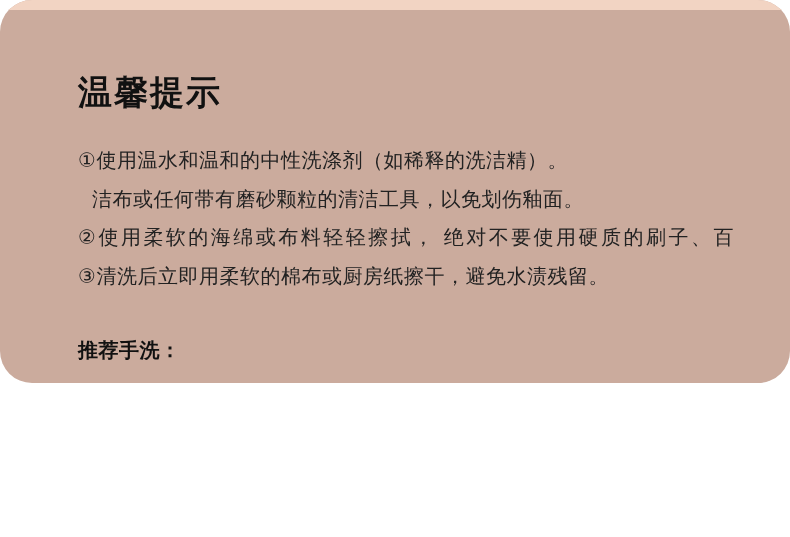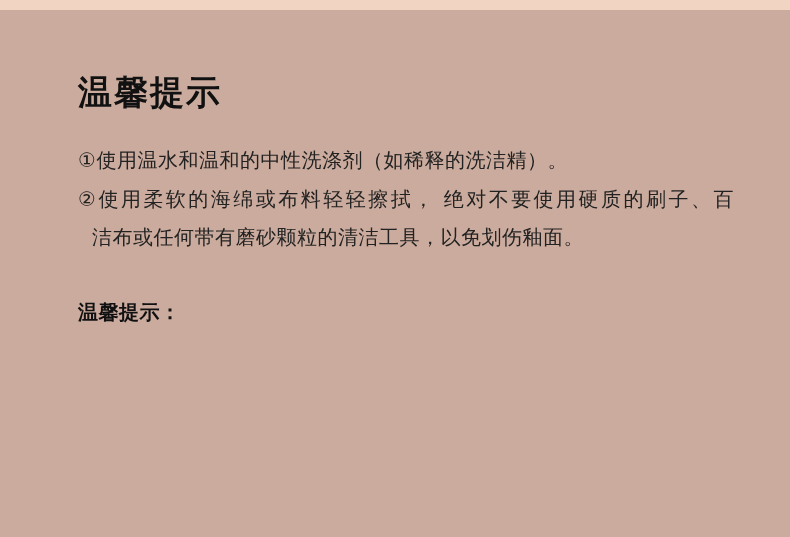--- a/index.html
+++ b/index.html
@@ -2,25 +2,26 @@
 <html><head>
 <meta charset="utf-8">
 <style>
   html, body {
     margin: 0;
     padding: 0;
   }
   .page {
     position: relative;
     width: 790px;
-    height: 537px;
+    height: 383px;
     background: var(--bg, #cbab9d);
     overflow: hidden;
     font-family: "Liberation Sans", "DejaVu Sans", sans-serif;
     color: var(--text, #222222);
+    border-radius: 32px;
   }
   .top-strip {
     width: 100%;
     height: 10px;
     background: var(--strip, #f2d4c3);
   }
   .title {
     margin: 65px 0 0 78px;
     font-size: 34px;
     line-height: 34px;
@@ -60,20 +61,21 @@
 </head>
 <body>
 
 <div class="page" style="--bg: #cbab9d; --strip: #f2d4c3; --title: #111111; --text: #222222;">
   <div class="top-strip"></div>
 
   <h1 class="title">温馨提示</h1>
 
   <div class="section section-recommend">
     <div class="line">①使用温水和温和的中性洗涤剂（如稀释的洗洁精）。</div>
+    <div class="line cont">洁布或任何带有磨砂颗粒的清洁工具，以免划伤釉面。</div>
     <div class="line justify">②使用柔软的海绵或布料轻轻擦拭， 绝对不要使用硬质的刷子、百</div>
-    <div class="line cont">洁布或任何带有磨砂颗粒的清洁工具，以免划伤釉面。</div>
+    <div class="line">③清洗后立即用柔软的棉布或厨房纸擦干，避免水渍残留。</div>
   </div>
 
   <div class="section section-other">
-    <div class="heading">温馨提示：</div>
+    <div class="heading">推荐手洗：</div>
   </div>
 </div>
 
 </body></html>

